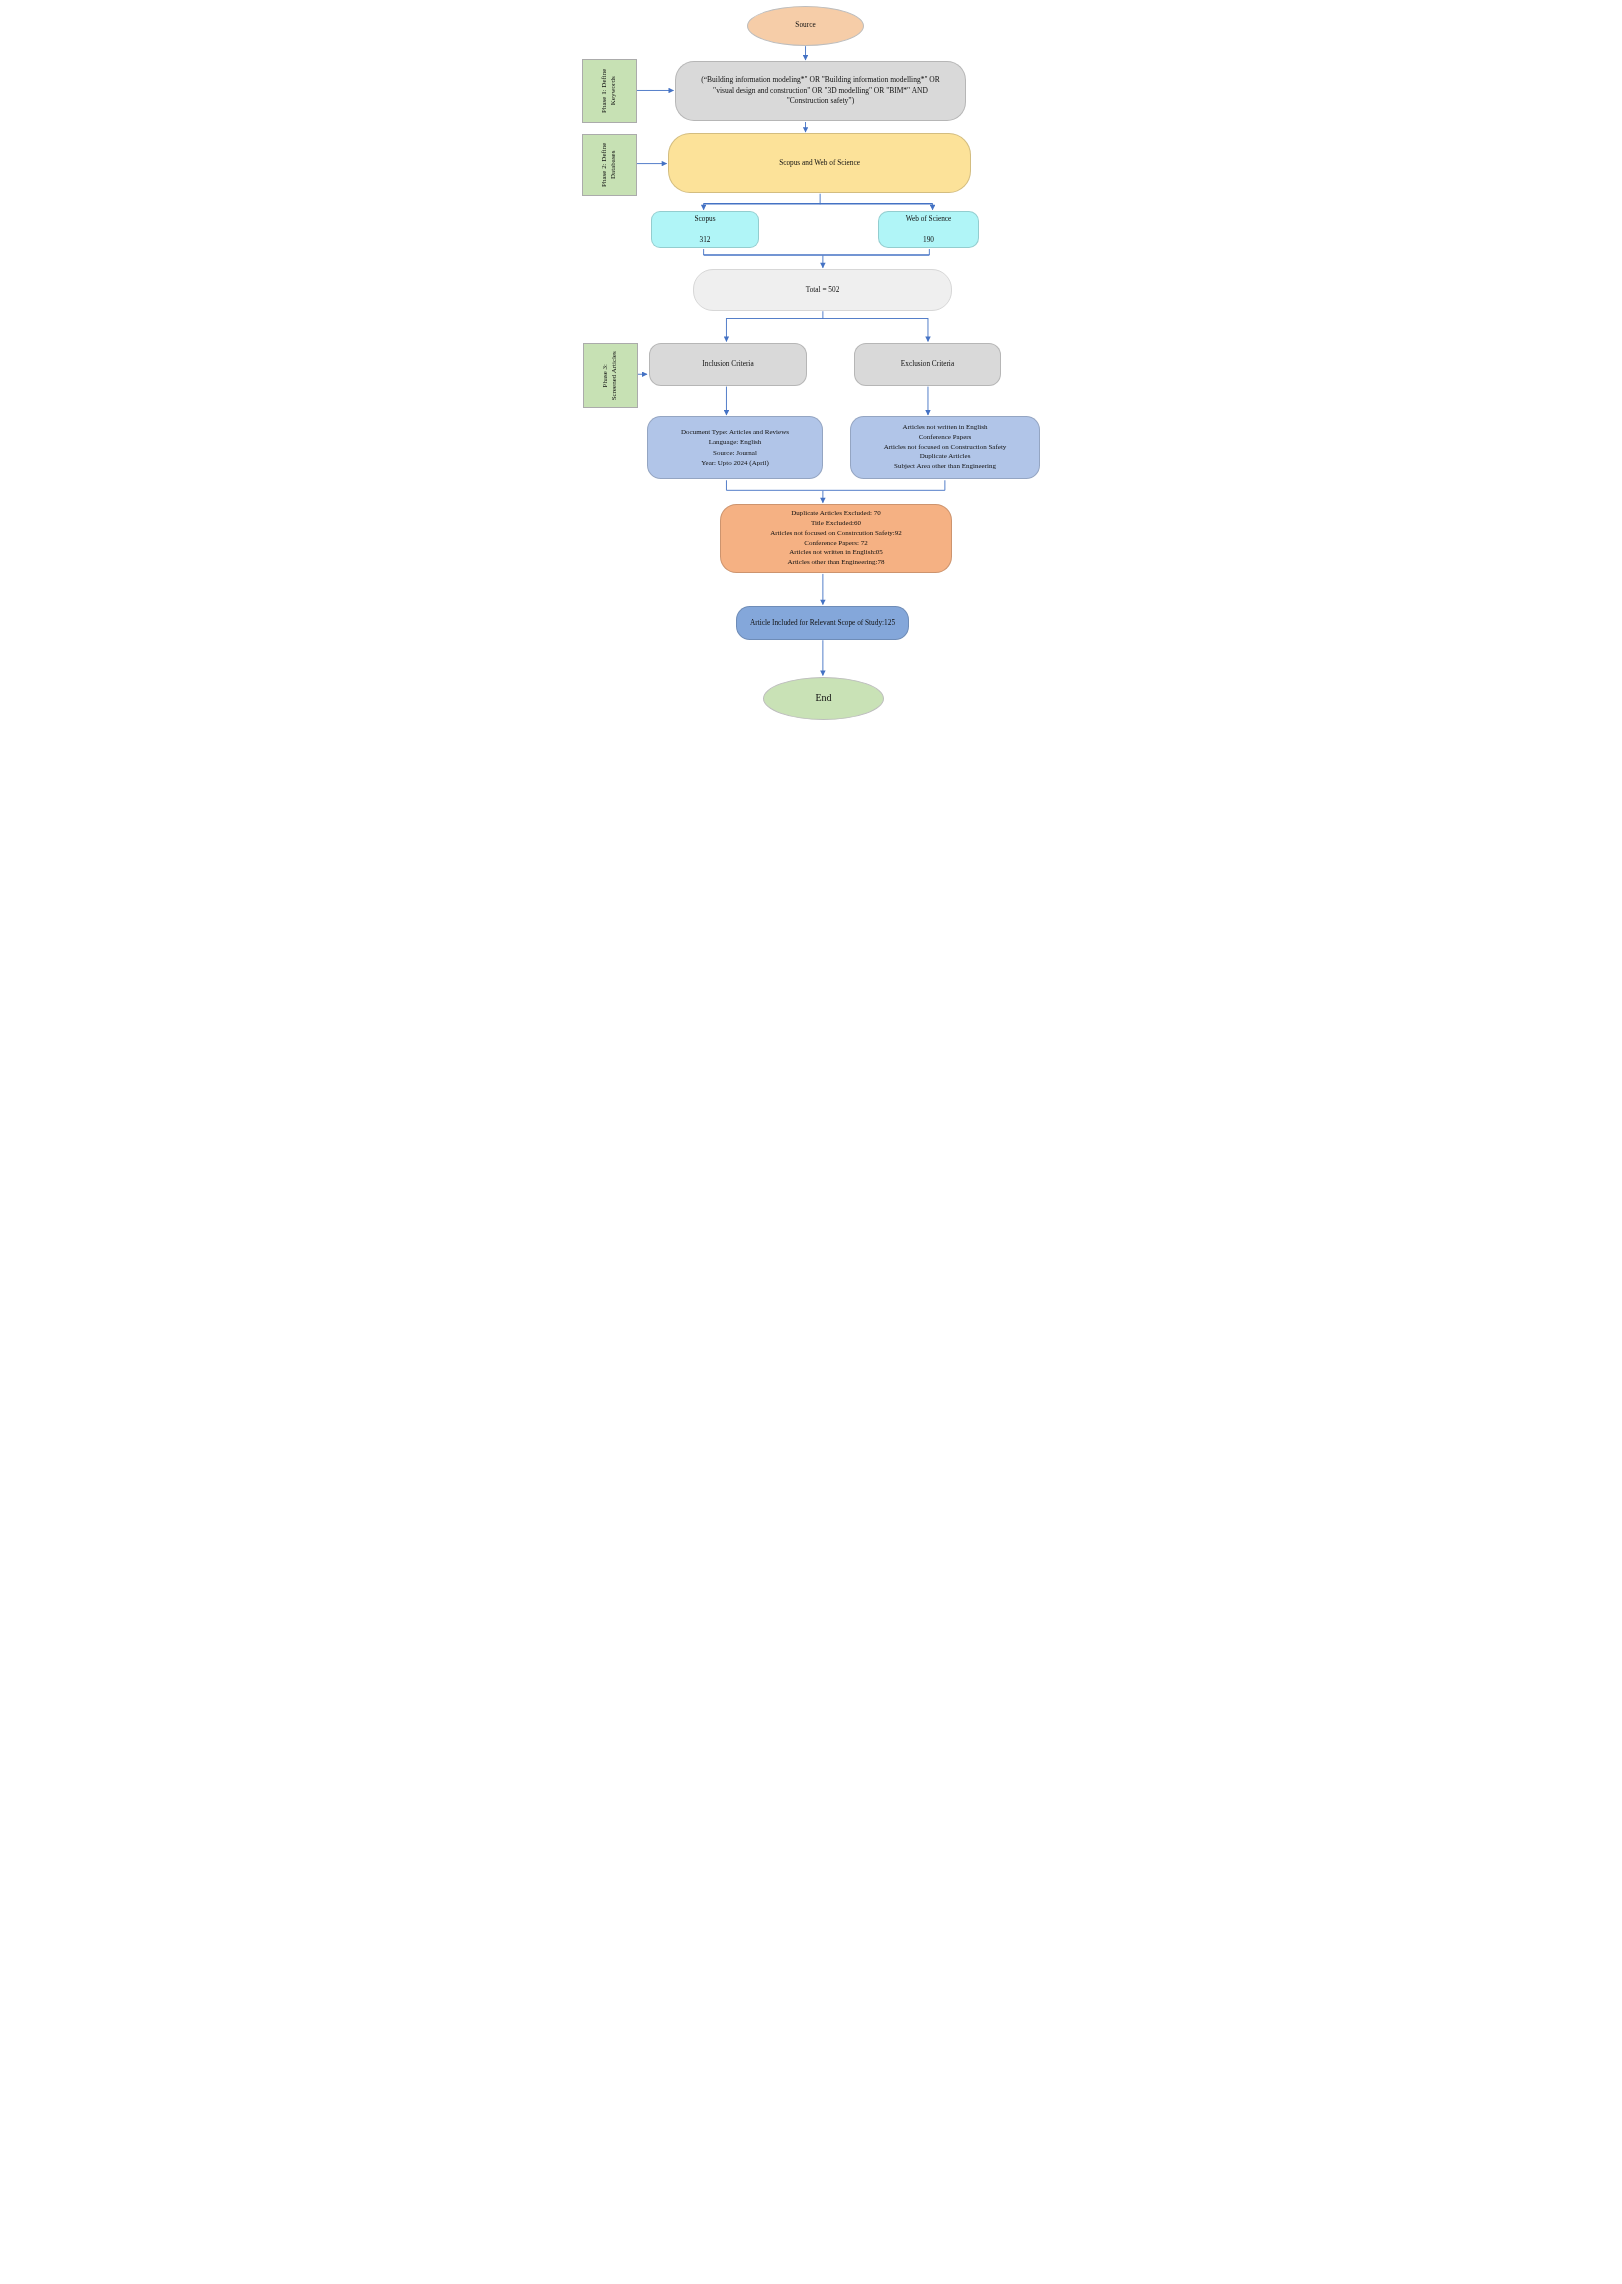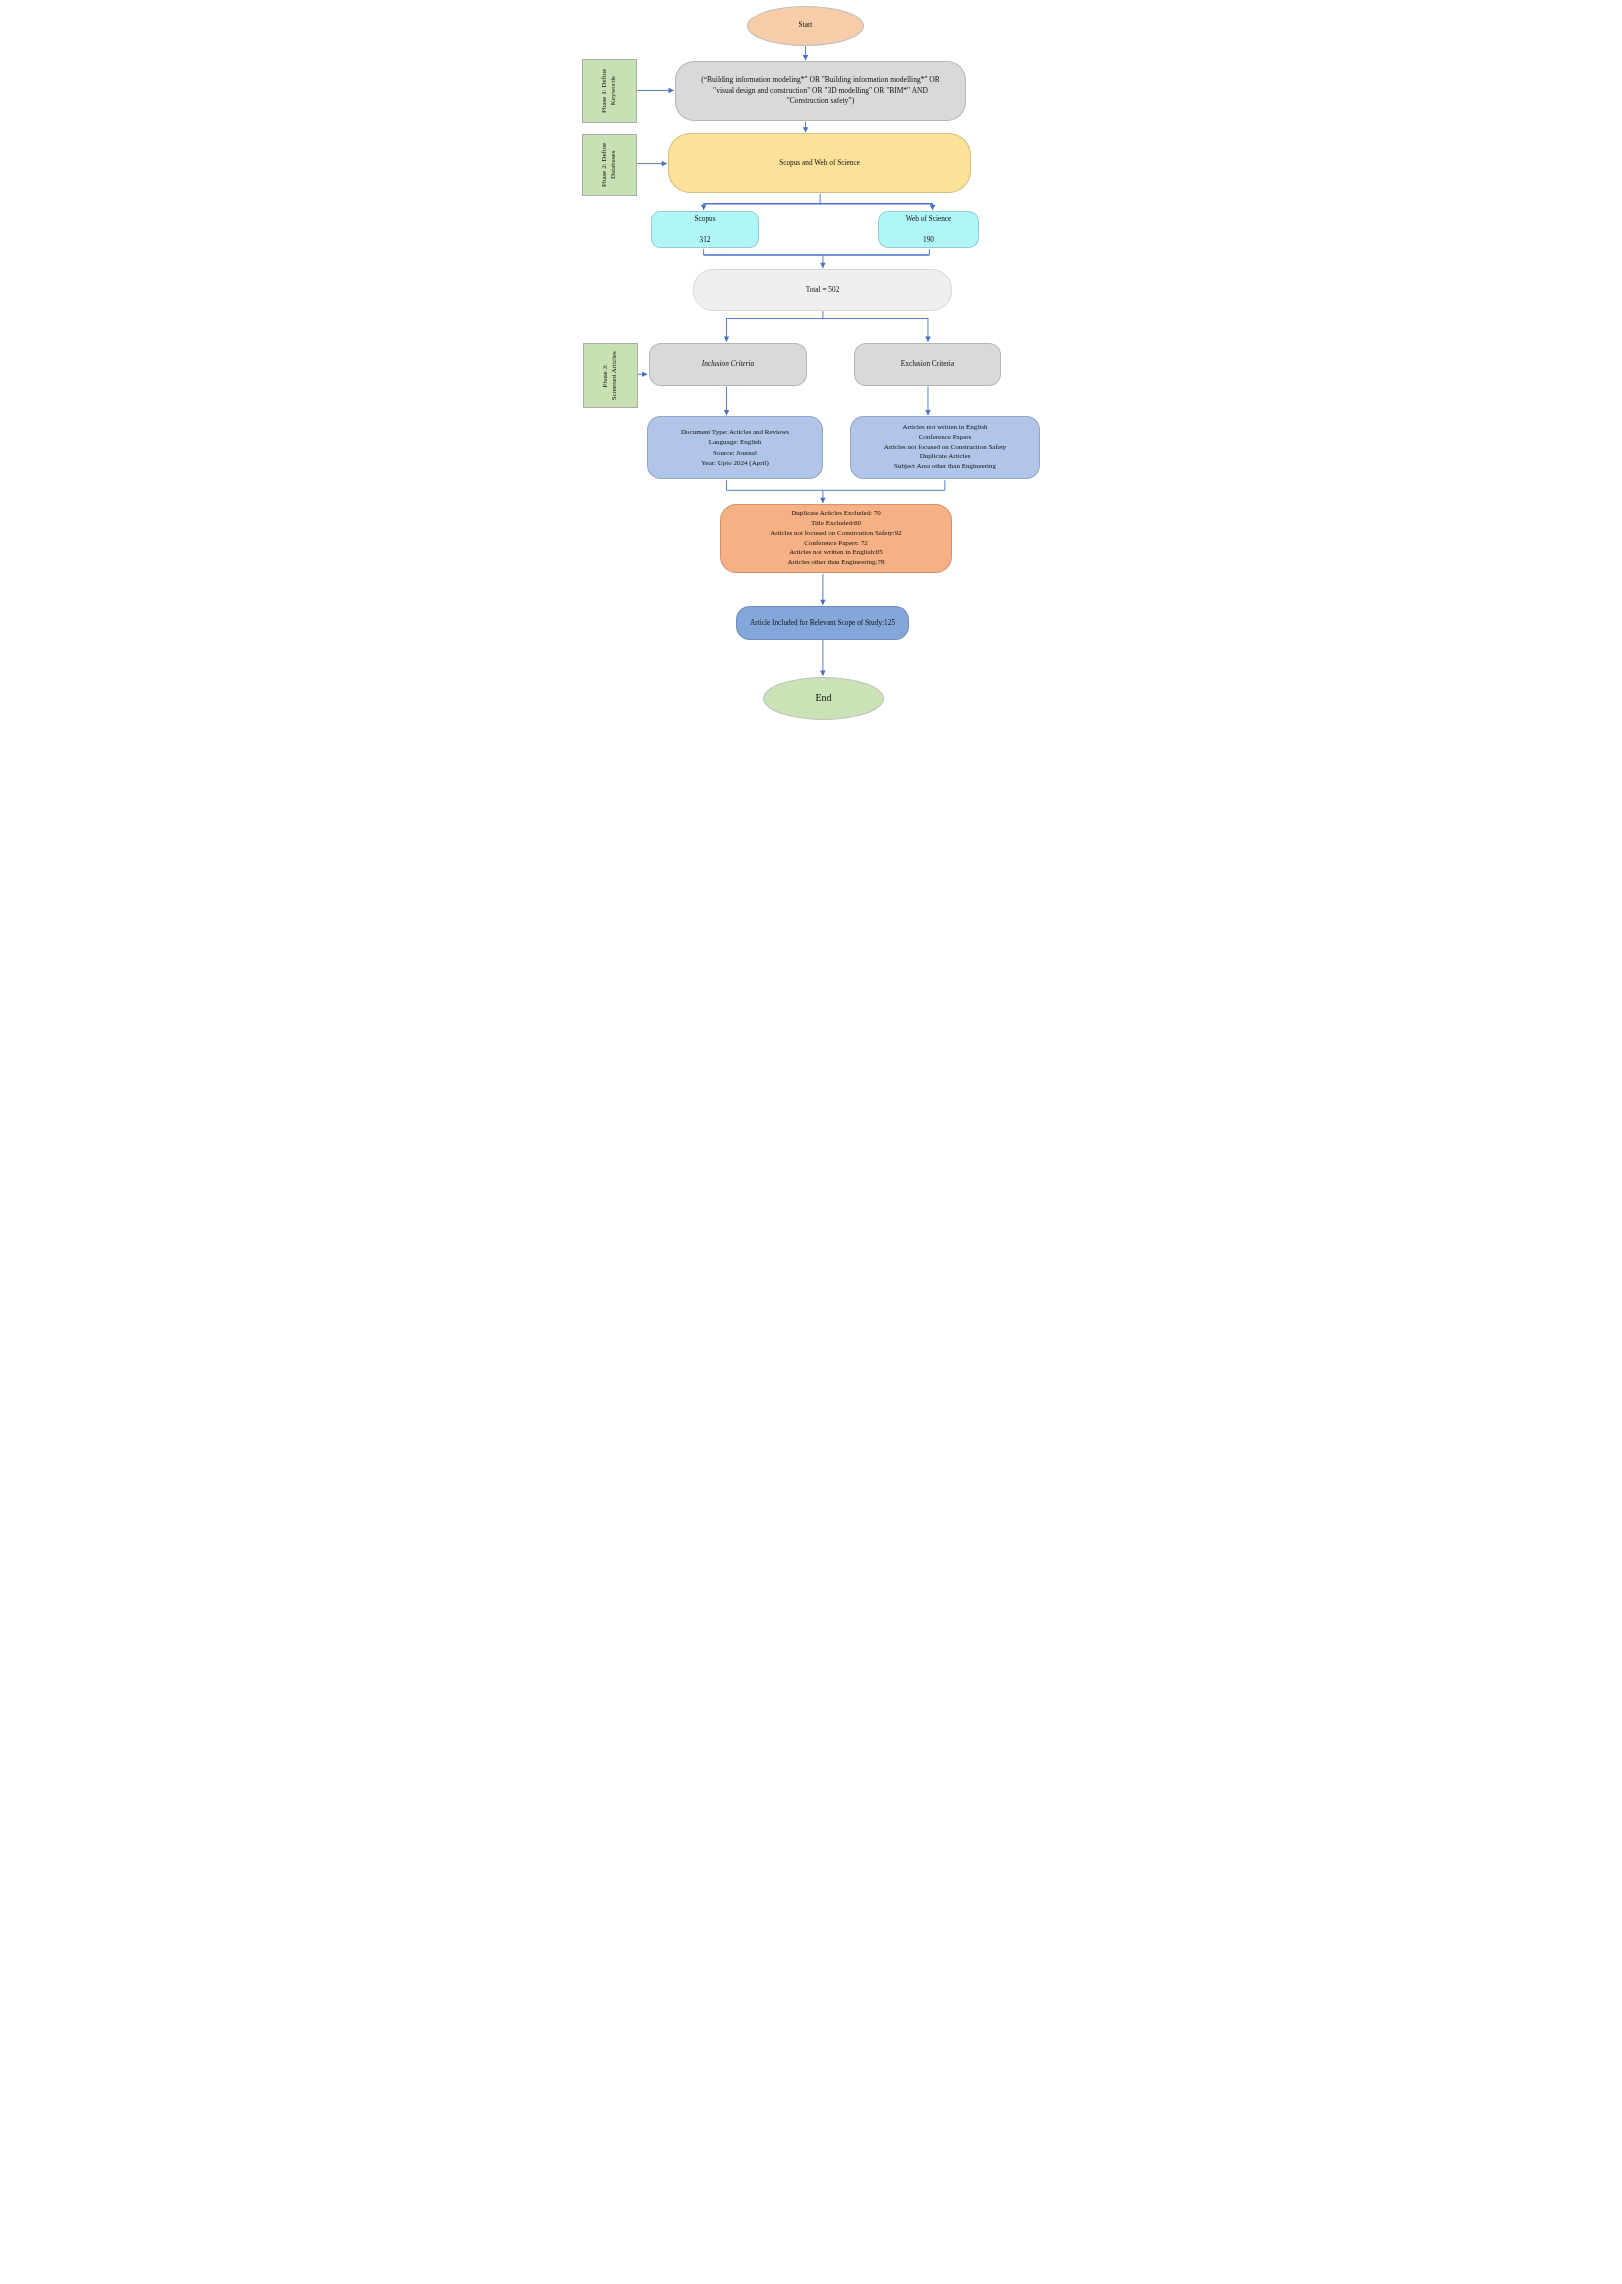--- a/index.html
+++ b/index.html
@@ -20,21 +20,21 @@
     line-height:1.42;
   }
   .ellipse{border-radius:50%;border:0.5px solid #bdbdbd;}
   .rrect{border:0.5px solid rgba(0,0,0,0.16);}
   .start{left:170px;top:5.5px;width:117px;height:40px;background:#F6CDA8;font-size:7.3px;}
   .keywords{left:98px;top:61px;width:291px;height:60px;background:#D9D9D9;border-radius:19px;font-size:7.5px;padding:2.7px 20px;}
   .databases{left:91px;top:133px;width:303px;height:60px;background:#FCE299;border-radius:22px;font-size:7.3px;}
   .cyan1{left:74px;top:211px;width:108px;height:37px;background:#B0F5F7;border-radius:9px;font-size:7.3px;}
   .cyan2{left:301px;top:211px;width:101px;height:37px;background:#B0F5F7;border-radius:10px;font-size:7.3px;}
   .total{left:116px;top:269px;width:259px;height:42px;background:#EFEFEF;border-radius:20px;font-size:7.3px;border:0.5px solid #d7d7d7;}
-  .inclusion{left:72px;top:343px;width:158px;height:43px;background:#D9D9D9;border-radius:12px;font-size:7.3px;font-style:italic;}
+  .inclusion{left:72px;top:343px;width:158px;height:43px;background:#D9D9D9;border-radius:12px;font-size:7.3px;}
   .exclusion{left:277px;top:343px;width:147px;height:43px;background:#D9D9D9;border-radius:12px;font-size:7.3px;}
   .incdet{left:62px;top:416px;width:176px;height:63px;background:#B1C5E8;border-radius:13.7px;font-size:7px;line-height:1.45;margin-left:8px;}
   .excdet{left:273px;top:416px;width:190px;height:63px;background:#B1C5E8;border-radius:13.7px;font-size:7px;line-height:1.4;}
   .orange{left:143px;top:504px;width:232px;height:69px;background:#F5B183;border-radius:16.4px;font-size:7px;line-height:1.42;}
   .included{left:159px;top:606px;width:173px;height:34px;background:#84A7DA;border-radius:13.7px;font-size:7.3px;padding:0 12.8px;}
   .end{left:186px;top:677px;width:121px;height:43px;background:#C9E2B6;font-size:10px;}
   .phase-box{
     position:absolute;
     background:#C7E1B4;
     border:0.5px solid #ababab;
@@ -84,21 +84,21 @@
     <line class="wire" x1="327" y1="846" x2="327" y2="908" stroke-width="2" marker-end="url(#ah)"></line>
     <line class="wire" x1="768" y1="846" x2="768" y2="908" stroke-width="2" marker-end="url(#ah)"></line>
     <line class="wire" x1="327" y1="1051" x2="327" y2="1073" stroke-width="2"></line>
     <line class="wire" x1="805" y1="1051" x2="805" y2="1073" stroke-width="2"></line>
     <line class="wire" x1="327" y1="1073" x2="805" y2="1073" stroke-width="2"></line>
     <line class="wire" x1="538" y1="1074" x2="538" y2="1100" stroke-width="2" marker-end="url(#ah)"></line>
     <line class="wire" x1="538" y1="1256" x2="538" y2="1323" stroke-width="2" marker-end="url(#ah)"></line>
     <line class="wire" x1="538" y1="1401" x2="538" y2="1478" stroke-width="2" marker-end="url(#ah)"></line>
   </svg>
 
-  <div class="node ellipse start">Start</div>
+  <div class="node ellipse start">Source</div>
 
   <div class="phase-box phase1">
     <div class="rot">Phase 1: Define
 Keywords</div>
   </div>
 
   <div class="node rrect keywords">(“Building information modeling*" OR "Building information modelling*" OR "visual design and construction" OR "3D modelling" OR "BIM*" AND "Construction safety”)</div>
 
   <div class="phase-box phase2">
     <div class="rot">Phase 2: Define

